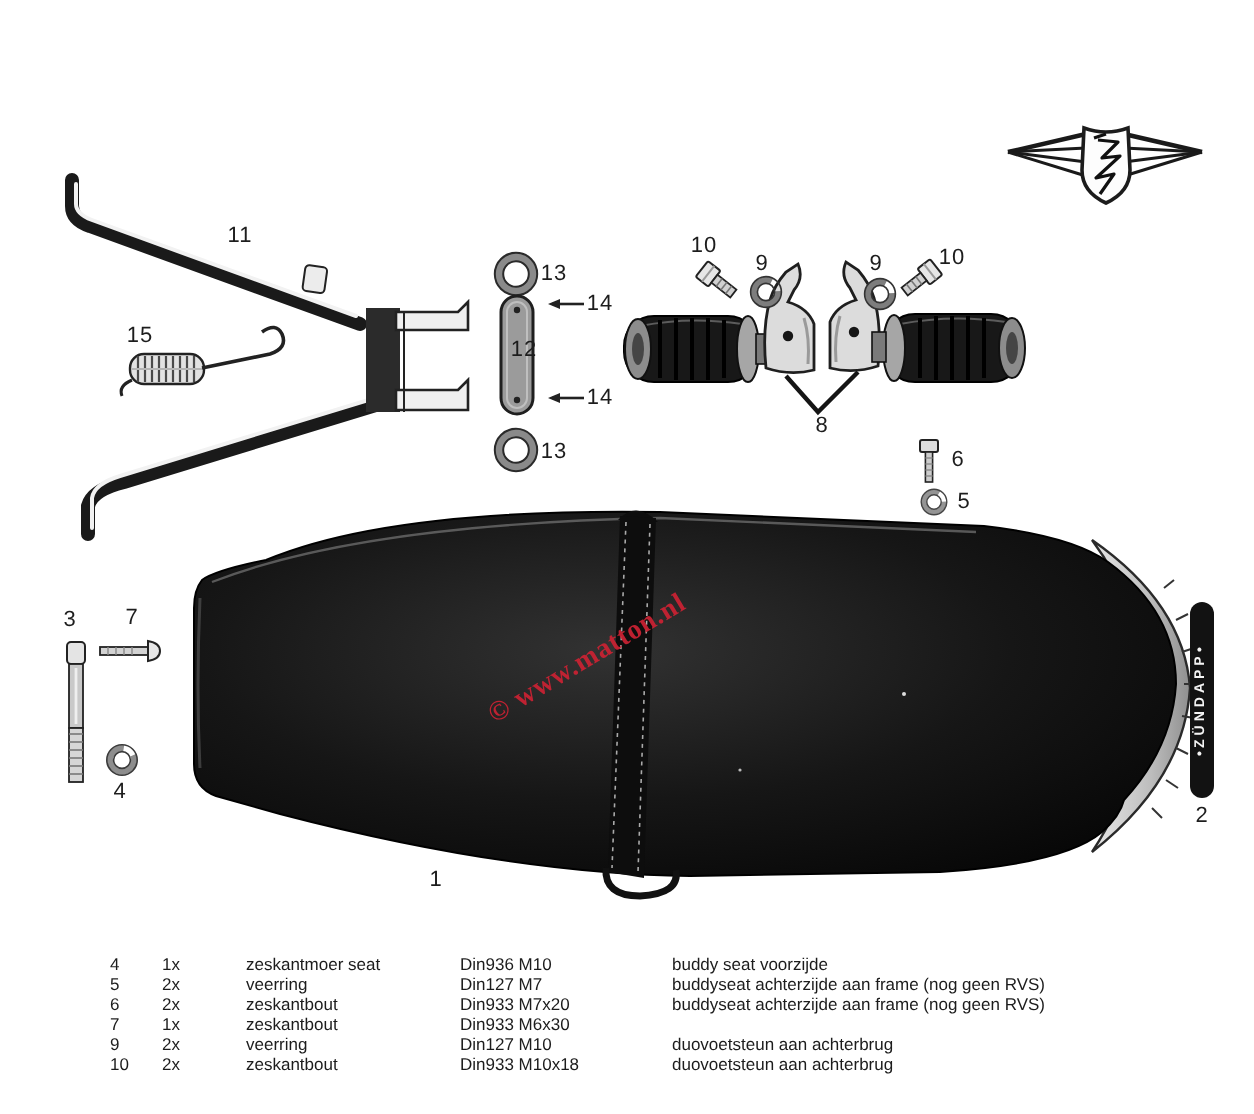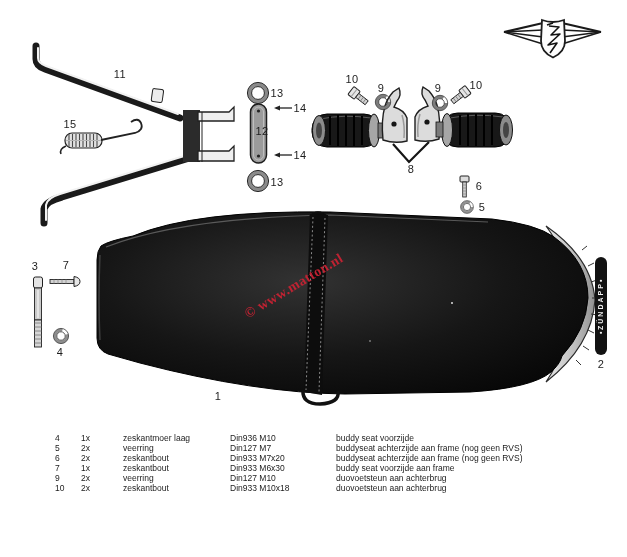--- a/index.html
+++ b/index.html
@@ -1,17 +1,17 @@
 <!DOCTYPE html>
 <html><head>
 <meta charset="utf-8">
 <style>
   html,body{margin:0;padding:0;background:#fff;}
   .stage{position:relative;width:627px;height:508px;background:#ffffff;overflow:hidden;
-         font-family:"Liberation Sans",sans-serif;}
+         font-family:"Liberation Sans",sans-serif;margin-top:44px;}
   .stage svg{position:absolute;left:0;top:0;}
   .co{position:absolute;transform:translate(-50%,-50%);font-size:11px;color:#1d1d1d;
       letter-spacing:0.5px;white-space:nowrap;}
   .watermark{position:absolute;left:250px;top:306px;height:16px;color:#cc2233;
       font-family:"Liberation Serif",serif;font-weight:700;font-size:14px;letter-spacing:0.5px;
       transform:rotate(-31deg);transform-origin:0 100%;opacity:0.92;white-space:nowrap;}
   .badge{position:absolute;left:595px;top:257px;width:12px;height:98px;background:#121212;
       border-radius:7px;color:#f4f4f4;display:flex;align-items:center;justify-content:center;
       writing-mode:vertical-rl;transform:rotate(180deg);font-size:7px;font-weight:700;
       letter-spacing:2px;line-height:12px;}
@@ -288,21 +288,21 @@
   <div class="badge">
     <span>•</span>
       <span>ZÜNDAPP</span>
       <span>•</span>
   </div>
 
   <div class="parts-table">
     <div class="prow">
       <span>4</span>
       <span>1x</span>
-      <span>zeskantmoer laag</span>
+      <span>zeskantmoer seat</span>
       <span>Din936 M10</span>
       <span>buddy seat voorzijde</span>
     </div>
     <div class="prow">
       <span>5</span>
       <span>2x</span>
       <span>veerring</span>
       <span>Din127 M7</span>
       <span>buddyseat achterzijde aan frame (nog geen RVS)</span>
     </div>
@@ -311,21 +311,20 @@
       <span>2x</span>
       <span>zeskantbout</span>
       <span>Din933 M7x20</span>
       <span>buddyseat achterzijde aan frame (nog geen RVS)</span>
     </div>
     <div class="prow">
       <span>7</span>
       <span>1x</span>
       <span>zeskantbout</span>
       <span>Din933 M6x30</span>
-      <span>buddy seat voorzijde aan frame</span>
     </div>
     <div class="prow">
       <span>9</span>
       <span>2x</span>
       <span>veerring</span>
       <span>Din127 M10</span>
       <span>duovoetsteun aan achterbrug</span>
     </div>
     <div class="prow">
       <span>10</span>

